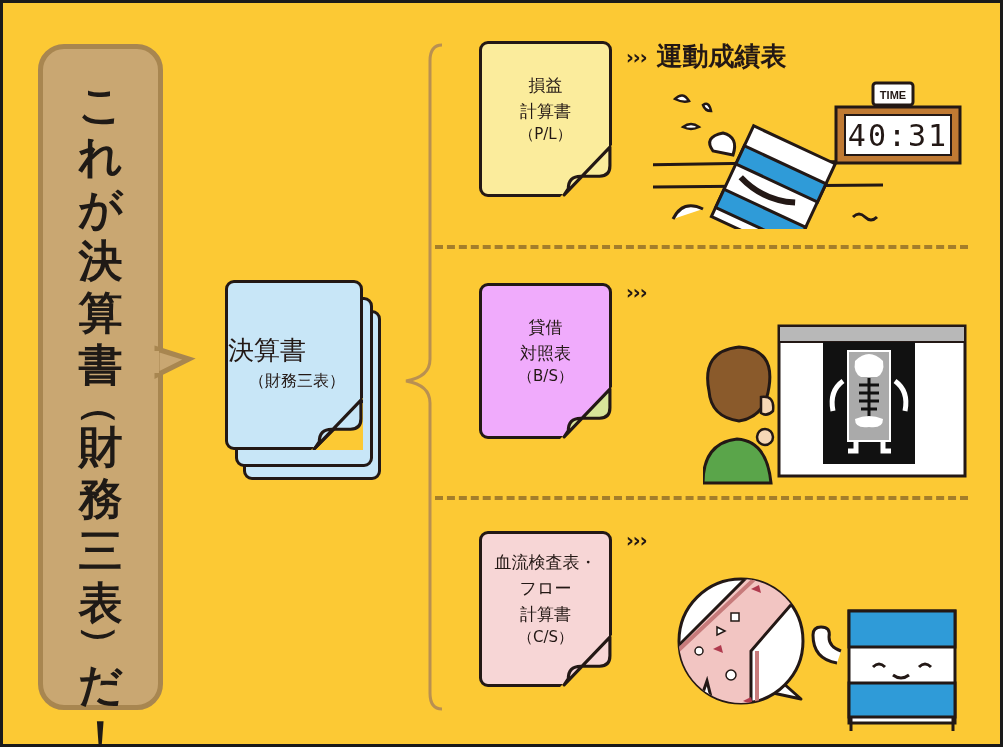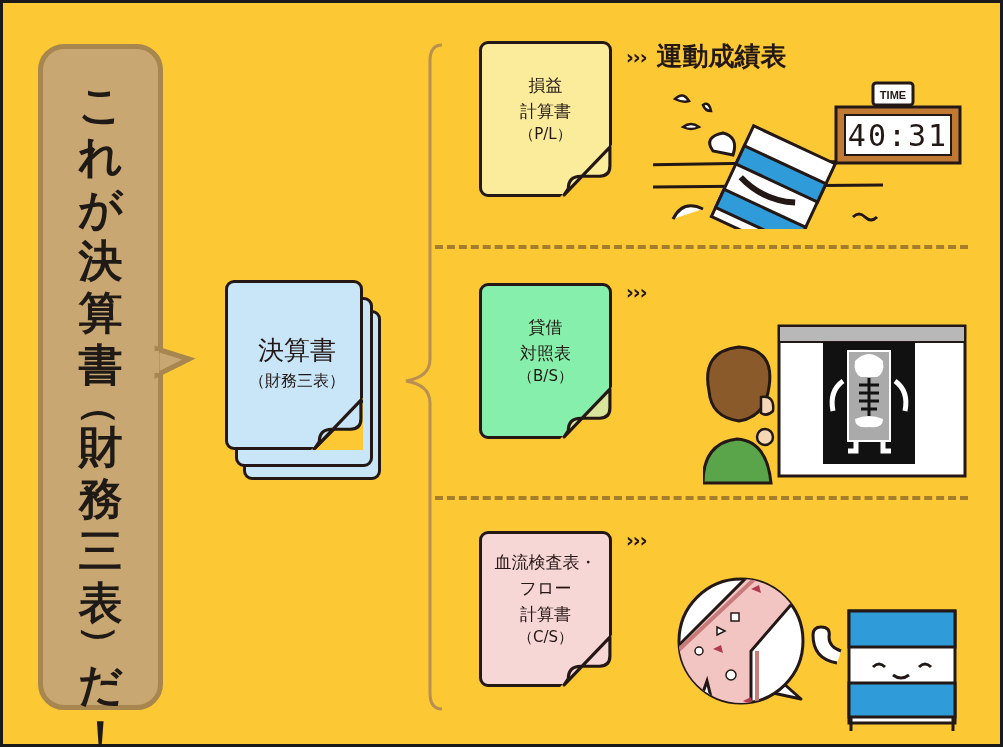--- a/index.html
+++ b/index.html
@@ -26,21 +26,21 @@
   .bubble-text .rot { transform: rotate(90deg); font-size: 38px; line-height: 30px; height: 30px; }
   
   .stack { position: absolute; left: 222px; top: 277px; width: 170px; height: 200px; }
   .sheet {
     position: absolute; width: 138px; height: 170px;
     background: #c8e6f7; border: 3px solid #231815; border-radius: 9px;
   }
   .sheet.s3 { left: 18px; top: 30px; }
   .sheet.s2 { left: 10px; top: 17px; }
   .sheet.s1 { left: 0; top: 0; }
-  .stack-title { position: absolute; left: 0; top: 50px; width: 138px; text-align: center; font-size: 26px; }
+  .stack-title { position: absolute; left: 0; top: 50px; width: 138px; font-size: 26px; }
   .stack-sub { position: absolute; left: 0; top: 88px; width: 138px; text-align: center; font-size: 16px; }
   
   .brace { position: absolute; left: 395px; top: 38px; width: 50px; height: 672px; }
   
   .section { position: absolute; left: 470px; width: 500px; height: 200px; }
   .note {
     position: absolute; left: 6px; top: 8px; width: 133px; height: 156px;
     border: 3px solid #231815; border-radius: 9px;
     display: flex; flex-direction: column; align-items: center; justify-content: center;
     padding-bottom: 22px;
@@ -140,21 +140,21 @@
       <text x="240" y="30" text-anchor="middle" font-size="11" font-weight="bold" fill="#231815" font-family="Liberation Sans, sans-serif">TIME</text>
       <rect x="183" y="38" width="124" height="56" fill="#c07a33" stroke="#231815" stroke-width="3"></rect>
       <rect x="192" y="46" width="106" height="40" fill="#fff" stroke="#231815" stroke-width="2"></rect>
       <text x="245" y="77" text-anchor="middle" font-size="30" fill="#231815" font-family="DejaVu Sans Mono, monospace" letter-spacing="2">40:31</text>
     </svg>
   </div>
 
   <div class="divider" style="top:242px"></div>
 
   <div class="section" style="top:272px">
-    <div class="note" style="background:#86efac">
+    <div class="note" style="background:#f0abfc">
       <div class="note-line">貸借</div>
       <div class="note-line">対照表</div>
       <div class="note-abbr">（B/S）</div>
       <svg viewBox="0 0 50 50" style="position:absolute;right:-3px;bottom:-3px;width:52px;height:52px">
         <path d="M50,0 L50,50 L0,50 Z" fill="#fcc934"></path>
         <path d="M48,2 L48,20 Q48,30 38,30 L20,30 Q8,30 8,42 L4,48 Z" fill="#d8e59a" stroke="#231815" stroke-width="3" stroke-linejoin="round"></path>
       </svg>
     </div>
     <div class="heading">
       <span class="chev">›››</span>

